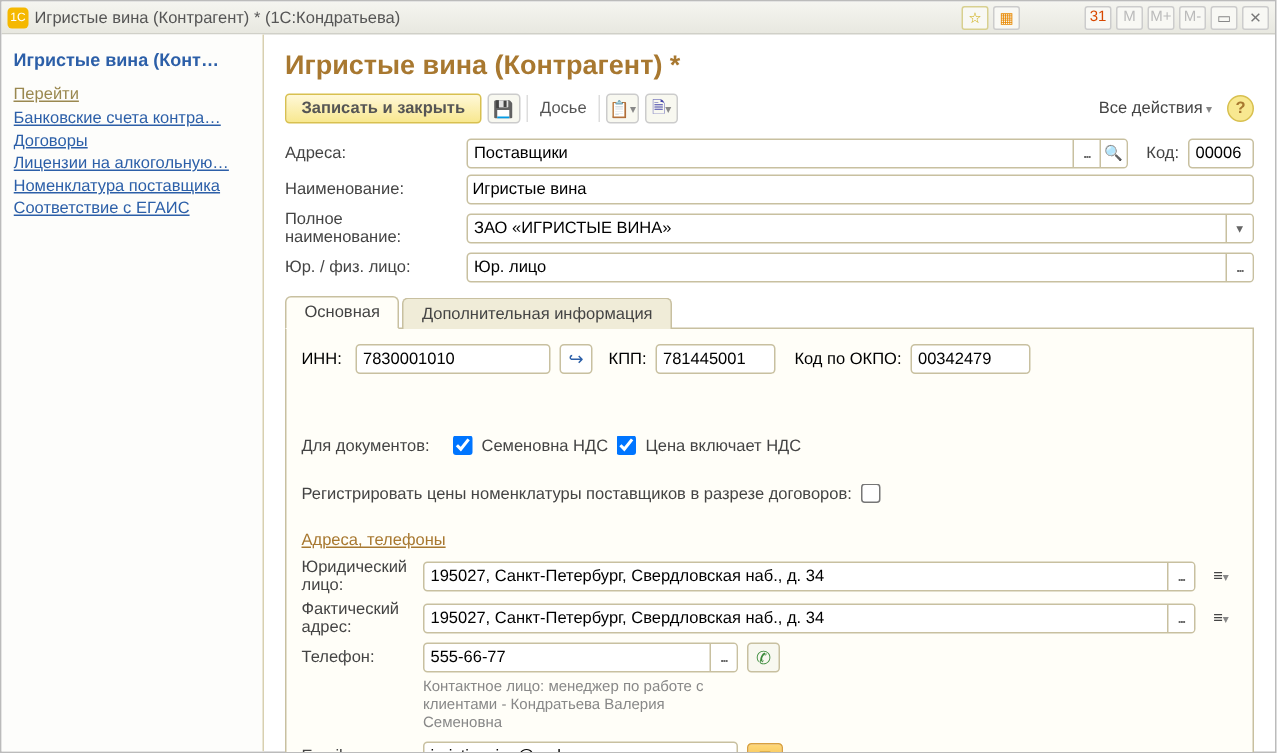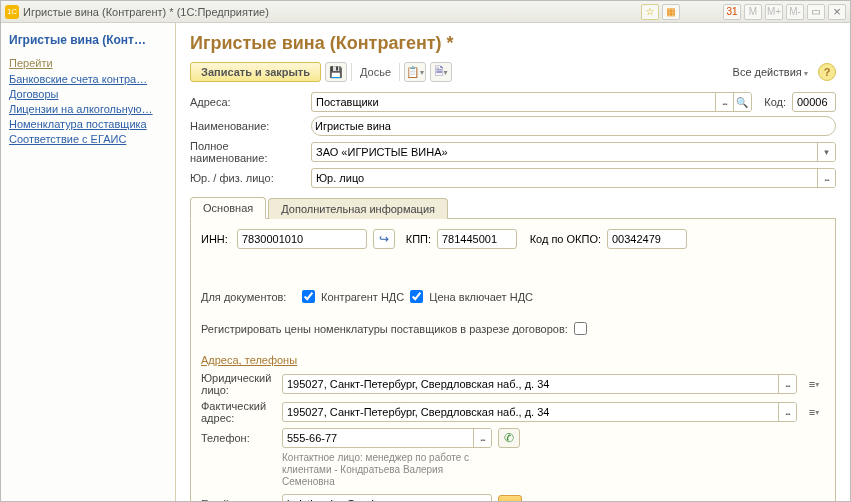--- a/index.html
+++ b/index.html
@@ -61,21 +61,21 @@
 .phone-btn { width: 22px; height: 20px; border: 1px solid #c8c0a0; border-radius: 3px; background: #f8f8f0; display: flex; align-items: center; justify-content: center; cursor: pointer; color:#3a8a3a; font-size:12px;}
 .mail-btn { width: 24px; height: 18px; border: 1px solid #d8a040; border-radius: 3px; background: linear-gradient(#ffd878,#f0b840); cursor: pointer; display:flex;align-items:center;justify-content:center; color:#885500; font-size:10px;}
 .hint-text { color: #888; font-size: 10px; width: 200px; line-height: 12px; margin: 2px 0 6px 81px;}
 .swap-btn { width:22px; height:20px; border:1px solid #c8c0a0; border-radius:3px; background:#fff; display:flex;align-items:center;justify-content:center; color:#2c5fa8; cursor:pointer; font-size:12px;}
 </style>
 </head>
 <body>
 
 <div class="titlebar">
   <div class="tb-icon">1С</div>
-  <div class="tb-title">Игристые вина (Контрагент) * (1С:Предприятие)</div>
+  <div class="tb-title">Игристые вина (Контрагент) * (1С:Кондратьева)</div>
   <div class="titlebar-buttons">
     <div class="tb-btn star">☆</div>
     <div class="tb-btn calc">▦</div>
     <div class="tb-btn cal">31</div>
     <div class="tb-btn m">M</div>
     <div class="tb-btn m">M+</div>
     <div class="tb-btn m">M-</div>
     <div class="tb-btn">▭</div>
     <div class="tb-btn tb-close">×</div>
   </div>
@@ -114,21 +114,21 @@
         <input value="Поставщики" style="">
         <div class="input-btn dots-btn">...</div>
         <div class="input-btn mag-btn">🔍</div>
       </div>
       <div class="form-label" style="width:28px;text-align:right;">Код:</div>
       <input class="input" style="width: 44px;" value="00006">
     </div>
 
     <div class="form-row">
       <div class="form-label">Наименование:</div>
-      <div class="input-with-btns" style="flex:1;border-radius:10px;">
+      <div class="input-with-btns" style="flex:1;">
         <input class="selected" style="flex: 0 0 auto; width: auto; padding: 1px 2px; margin: 1px;" value="Игристые вина">
         <div style="flex:1"></div>
       </div>
     </div>
 
     <div class="form-row">
       <div class="form-label">Полное наименование:</div>
       <div class="input-with-btns" style="flex:1;">
         <input value="ЗАО «ИГРИСТЫЕ ВИНА»" style="">
         <div class="input-btn">▾</div>
@@ -159,21 +159,21 @@
         <input class="input" style="width: 80px;" value="781445001">
         <span style="width:78px;text-align:right;">Код по ОКПО:</span>
         <input class="input" style="width: 80px;" value="00342479">
       </div>
 
       <div style="height:18px;"></div>
 
       <div class="cb-row">
         <span style="width:95px;">Для документов:</span>
         <input type="checkbox" checked="" style="">
-        <span>Контрагент НДС</span>
+        <span>Семеновна НДС</span>
         <input type="checkbox" checked="" style="">
         <span>Цена включает НДС</span>
       </div>
       <div class="cb-row">
         <span>Регистрировать цены номенклатуры поставщиков в разрезе договоров:</span>
         <input type="checkbox" style="">
       </div>
 
       <div class="section-title">Адреса, телефоны</div>
 

